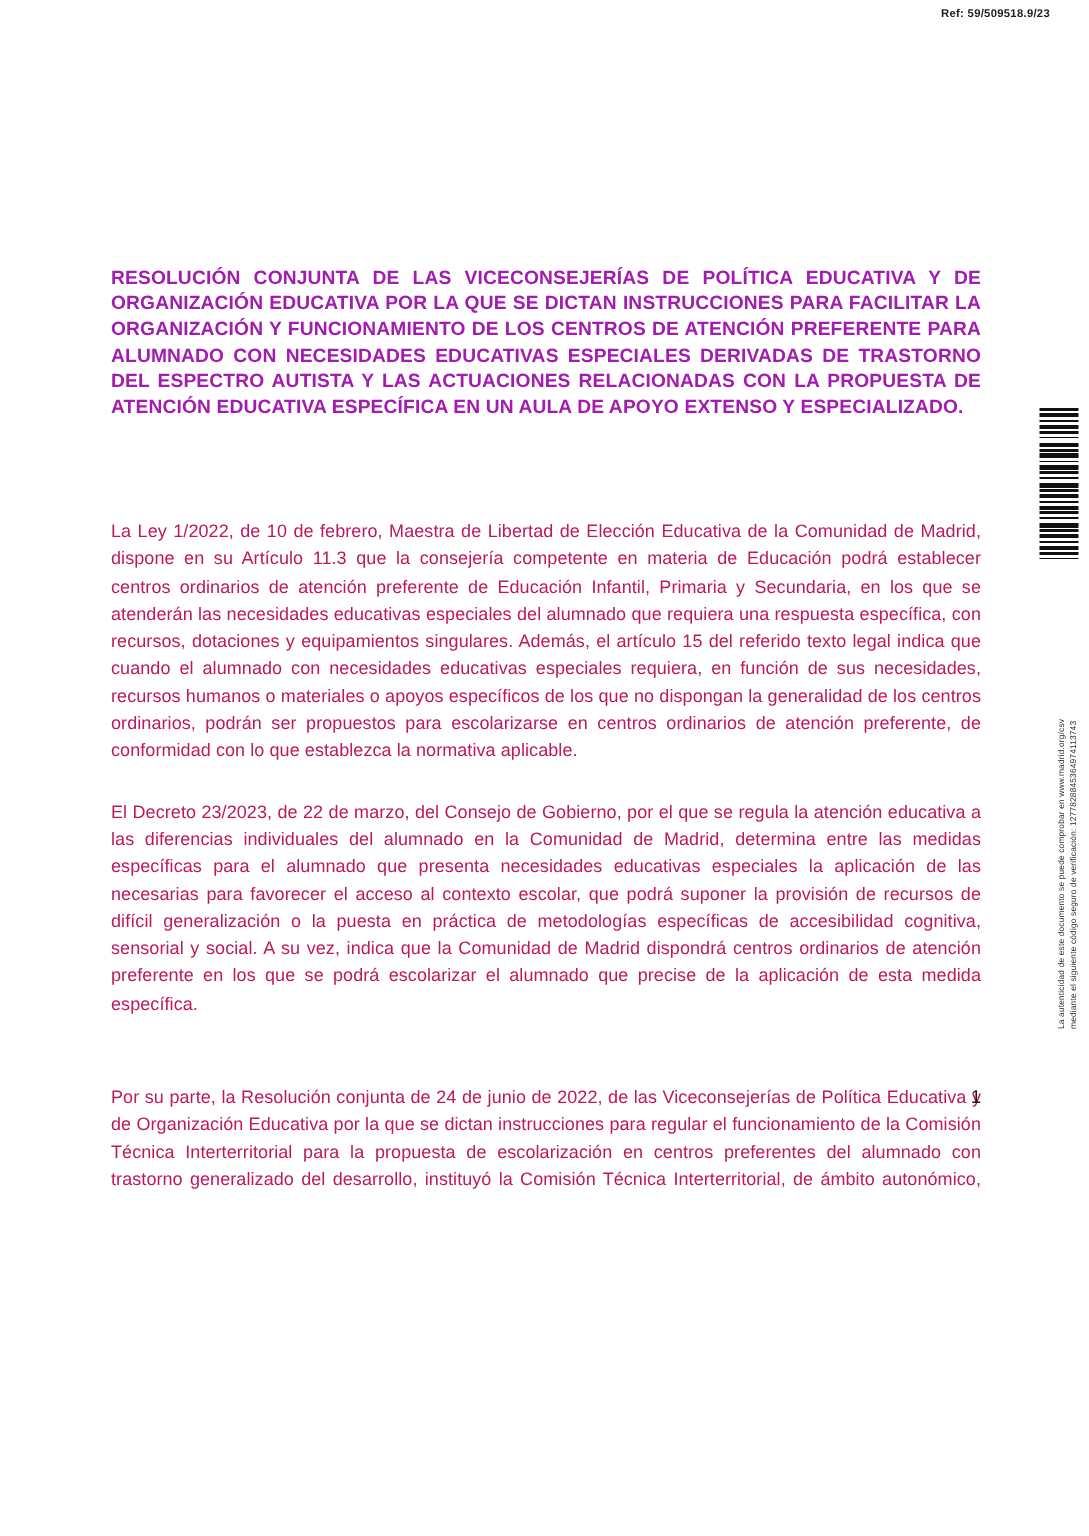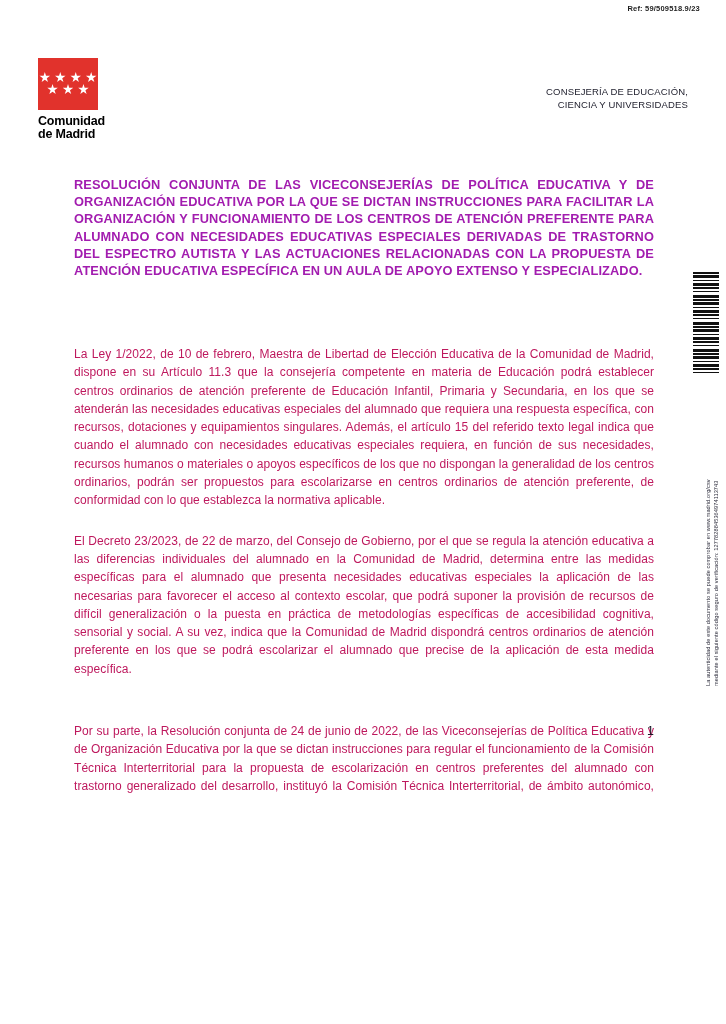--- a/index.html
+++ b/index.html
@@ -198,46 +198,21 @@
 </style>
 </head>
 <body>
 
 <div class="page">
 
   <div class="ref-line">Ref: 59/509518.9/23</div>
 
   <div class="header">
 
-    <div class="logo-block">
-      <div class="logo-mark">
-        <div class="logo-stars">
-          <div class="star-row">
-            <span class="star"></span>
-            <span class="star"></span>
-            <span class="star"></span>
-            <span class="star"></span>
-          </div>
-          <div class="star-row bottom">
-            <span class="star"></span>
-            <span class="star"></span>
-            <span class="star"></span>
-          </div>
-        </div>
-      </div>
-      <div class="logo-word">
-        <div>Comunidad</div>
-        <div>de Madrid</div>
-      </div>
-    </div>
-
-    <div class="consejeria">
-      <div>CONSEJERÍA DE EDUCACIÓN,</div>
-      <div>CIENCIA Y UNIVERSIDADES</div>
-    </div>
+
 
   </div>
 
   <div class="doc-title">RESOLUCIÓN CONJUNTA DE LAS VICECONSEJERÍAS DE POLÍTICA EDUCATIVA Y DE ORGANIZACIÓN EDUCATIVA POR LA QUE SE DICTAN INSTRUCCIONES PARA FACILITAR LA ORGANIZACIÓN Y FUNCIONAMIENTO DE LOS CENTROS DE ATENCIÓN PREFERENTE PARA ALUMNADO CON NECESIDADES EDUCATIVAS ESPECIALES DERIVADAS DE TRASTORNO DEL ESPECTRO AUTISTA Y LAS ACTUACIONES RELACIONADAS CON LA PROPUESTA DE ATENCIÓN EDUCATIVA ESPECÍFICA EN UN AULA DE APOYO EXTENSO Y ESPECIALIZADO.</div>
 
   <div class="body-text">
     <p>La Ley 1/2022, de 10 de febrero, Maestra de Libertad de Elección Educativa de la Comunidad de Madrid, dispone en su Artículo 11.3 que la consejería competente en materia de Educación podrá establecer centros ordinarios de atención preferente de Educación Infantil, Primaria y Secundaria, en los que se atenderán las necesidades educativas especiales del alumnado que requiera una respuesta específica, con recursos, dotaciones y equipamientos singulares. Además, el artículo 15 del referido texto legal indica que cuando el alumnado con necesidades educativas especiales requiera, en función de sus necesidades, recursos humanos o materiales o apoyos específicos de los que no dispongan la generalidad de los centros ordinarios, podrán ser propuestos para escolarizarse en centros ordinarios de atención preferente, de conformidad con lo que establezca la normativa aplicable.</p>
     <p>El Decreto 23/2023, de 22 de marzo, del Consejo de Gobierno, por el que se regula la atención educativa a las diferencias individuales del alumnado en la Comunidad de Madrid, determina entre las medidas específicas para el alumnado que presenta necesidades educativas especiales la aplicación de las necesarias para favorecer el acceso al contexto escolar, que podrá suponer la provisión de recursos de difícil generalización o la puesta en práctica de metodologías específicas de accesibilidad cognitiva, sensorial y social. A su vez, indica que la Comunidad de Madrid dispondrá centros ordinarios de atención preferente en los que se podrá escolarizar el alumnado que precise de la aplicación de esta medida específica.</p>
     <p>Por su parte, la Resolución conjunta de 24 de junio de 2022, de las Viceconsejerías de Política Educativa y de Organización Educativa por la que se dictan instrucciones para regular el funcionamiento de la Comisión Técnica Interterritorial para la propuesta de escolarización en centros preferentes del alumnado con trastorno generalizado del desarrollo, instituyó la Comisión Técnica Interterritorial, de ámbito autonómico, como el órgano encargado de facilitar y agilizar la valoración y escolarización del alumnado con necesidades educativas especiales asociadas a un trastorno generalizado del desarrollo que requiera un apoyo extenso y especializado en centros sostenidos con fondos públicos.</p>
   </div>

